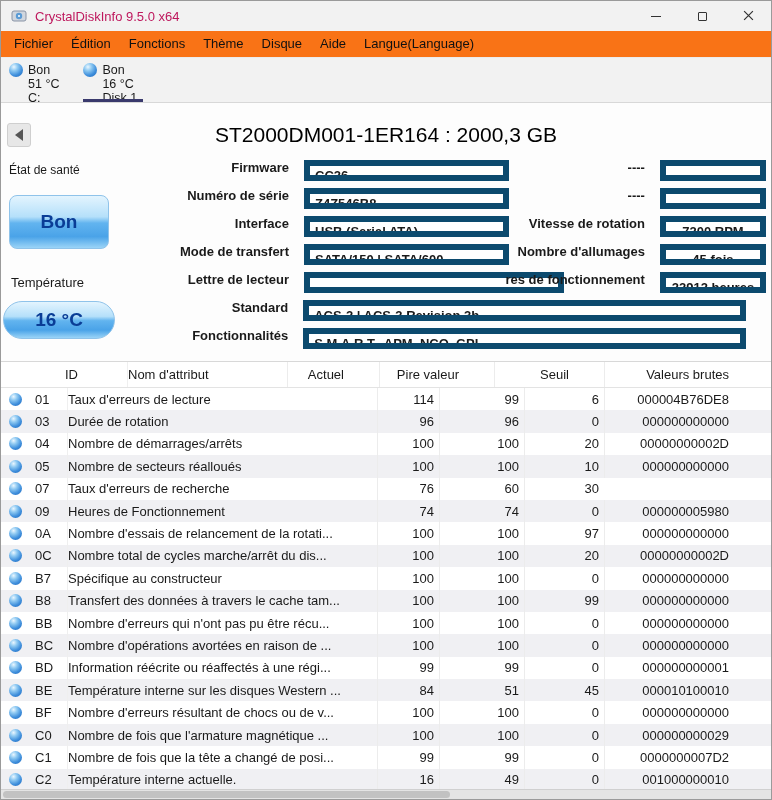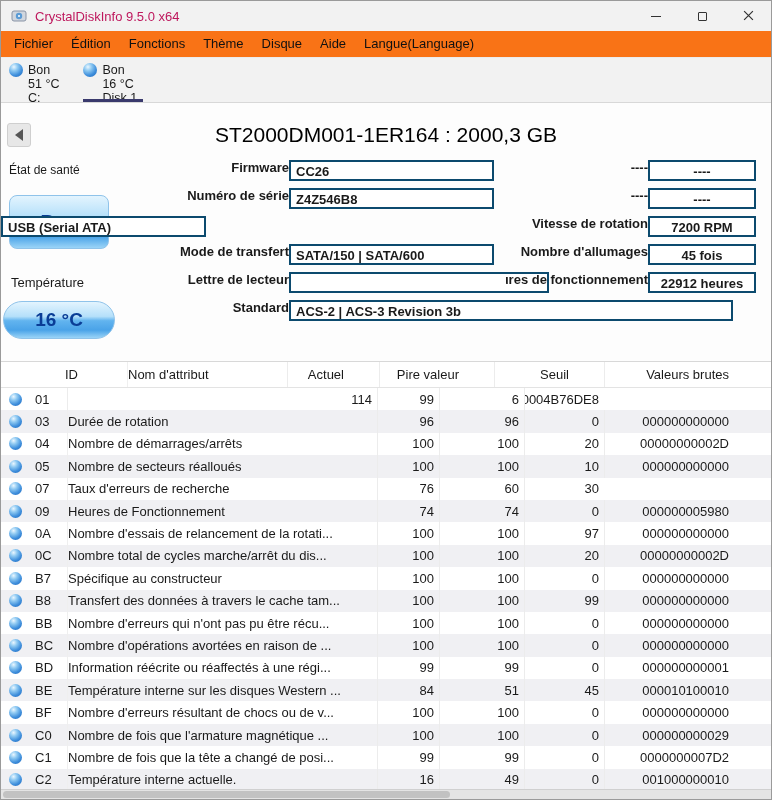--- a/index.html
+++ b/index.html
@@ -58,21 +58,21 @@
     color:#0a3d96; font-size:19px; font-weight:bold; text-align:center; line-height:36px;
   }
 
   .mid-fields { position:absolute; left:0; top:57px; width:745px; }
   .right-fields { position:absolute; left:505px; top:57px; width:260px; }
   .field-row { height:28px; display:flex; align-items:flex-start;font-weight:bold; }
   .field-label { font-size:13px; color:#1a1a1a; }
   .mid-fields .field-label { width:288px; text-align:right; }
   .right-fields .field-label { width:142px; overflow:hidden; white-space:nowrap; direction:rtl; }
   .field-box {
-    height:21px; border:2px solid #0c4a6e; background:#fff; margin-left:0;
+    height:21px; border:6px solid #0c4a6e; background:#fff; margin-left:15px;
     font-size:13px; line-height:19px; padding:0 5px; white-space:nowrap; overflow:hidden;
   }
   .mid-fields .field-box { width:205px; }
   .mid-fields .field-row:nth-of-type(5) .field-box { width:260px; }
   .mid-fields .field-row:nth-of-type(6) .field-box,
   .mid-fields .field-row:nth-of-type(7) .field-box { width:444px; }
   .right-fields .field-box { width:108px; text-align:center; }
 
   
   .smart-table { border-top:1px solid #d8d8d8; background:#fff; }
@@ -183,38 +183,43 @@
           <div class="field-label">Firmware</div>
           <div class="field-box">CC26</div>
         </div>
 
         <div class="field-row">
           <div class="field-label">Numéro de série</div>
           <div class="field-box">Z4Z546B8</div>
         </div>
 
         <div class="field-row">
+          <div class="field-label">Interface</div>
           <div class="field-box">USB (Serial ATA)</div>
         </div>
 
         <div class="field-row">
           <div class="field-label">Mode de transfert</div>
           <div class="field-box">SATA/150 | SATA/600</div>
         </div>
 
         <div class="field-row">
           <div class="field-label">Lettre de lecteur</div>
           <div class="field-box"></div>
         </div>
 
         <div class="field-row">
           <div class="field-label">Standard</div>
           <div class="field-box">ACS-2 | ACS-3 Revision 3b</div>
         </div>
 
+        <div class="field-row">
+          <div class="field-label">Fonctionnalités</div>
+          <div class="field-box">S.M.A.R.T., APM, NCQ, GPL</div>
+        </div>
       </div>
 
     <div class="right-fields">
 
         <div class="field-row">
           <div class="field-label">----</div>
           <div class="field-box">----</div>
         </div>
 
         <div class="field-row">
@@ -249,20 +254,21 @@
       <div class="cell num">Seuil</div>
       <div class="cell num">Valeurs brutes</div>
     </div>
     <div class="table-body">
 
         <div class="attr-row">
           <div class="cell orbc">
             <span class="orb small"></span>
           </div>
           <div class="cell left-pad">01</div>
+          <div class="cell name">Taux d'erreurs de lecture</div>
           <div class="cell num">114</div>
           <div class="cell num">99</div>
           <div class="cell num">6</div>
           <div class="cell num">000004B76DE8</div>
         </div>
 
         <div class="attr-row">
           <div class="cell orbc">
             <span class="orb small"></span>
           </div>

